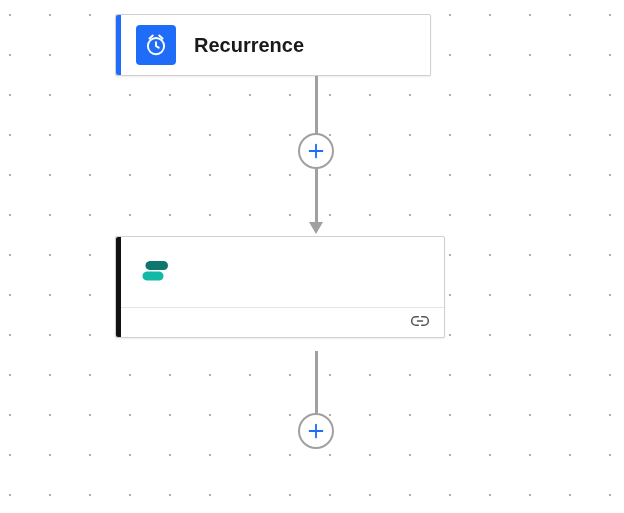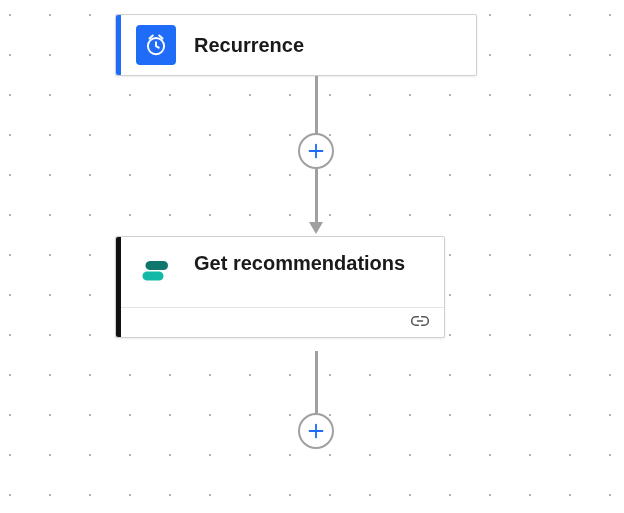--- a/index.html
+++ b/index.html
@@ -89,21 +89,21 @@
     justify-content: center;
     cursor: pointer;
   }
   .add-circle svg { display: block; }
 </style>
 </head>
 <body>
 
 <div class="canvas">
 
-  <div class="card" style="left:115px; top:14px; width:362px;">
+  <div class="card" style="left:115px; top:14px; width:316px;">
     <div class="accent-bar" style="background:#1f6cf9"></div>
     <div class="card-body">
       <div class="icon-tile" style="background:#1f6cf9">
         <svg width="26" height="26" viewBox="0 0 24 24" fill="none">
           <circle cx="12" cy="13" r="7.5" stroke="#ffffff" stroke-width="1.8"></circle>
           <path d="M12 9.5 V13 L14.5 14.5" stroke="#ffffff" stroke-width="1.8" stroke-linecap="round" stroke-linejoin="round"></path>
           <path d="M9 3.2 L6 6" stroke="#ffffff" stroke-width="1.8" stroke-linecap="round"></path>
           <path d="M15 3.2 L18 6" stroke="#ffffff" stroke-width="1.8" stroke-linecap="round"></path>
         </svg>
       </div>
@@ -122,21 +122,20 @@
 
   <div class="card" style="left:115px; top:236px; width:330px;">
     <div class="accent-bar" style="background:#111111"></div>
     <div class="card-body" style="align-items:flex-start; padding-top:14px; padding-bottom:14px;">
       <div class="icon-tile" style="background:transparent; margin-top:2px;">
         <svg width="36" height="36" viewBox="0 0 48 48" fill="none">
           <path d="M10 14 C10 10 13 8 17 8 H34 C37 8 40 10 40 14 C40 18 37 20 34 20 H17 C13 20 10 18 10 14 Z" fill="#0f766e"></path>
           <path d="M6 28 C6 24 9 22 13 22 H28 C31 22 34 24 34 28 C34 32 31 34 28 34 H13 C9 34 6 32 6 28 Z" fill="#14b8a6"></path>
         </svg>
       </div>
-      <div class="card-title" style="max-width:220px;">Get recommendations</div>
     </div>
     <div class="card-footer">
       <span style="color:#555;">
         <svg width="20" height="16" viewBox="0 0 24 16" fill="none">
           <path d="M9 8 H15" stroke="#555" stroke-width="1.8" stroke-linecap="round"></path>
           <path d="M10 3 H7 C4.2 3 2 5.2 2 8 C2 10.8 4.2 13 7 13 H10" stroke="#555" stroke-width="1.8" stroke-linecap="round" fill="none"></path>
           <path d="M14 3 H17 C19.8 3 22 5.2 22 8 C22 10.8 19.8 13 17 13 H14" stroke="#555" stroke-width="1.8" stroke-linecap="round" fill="none"></path>
         </svg>
       </span>
     </div>

